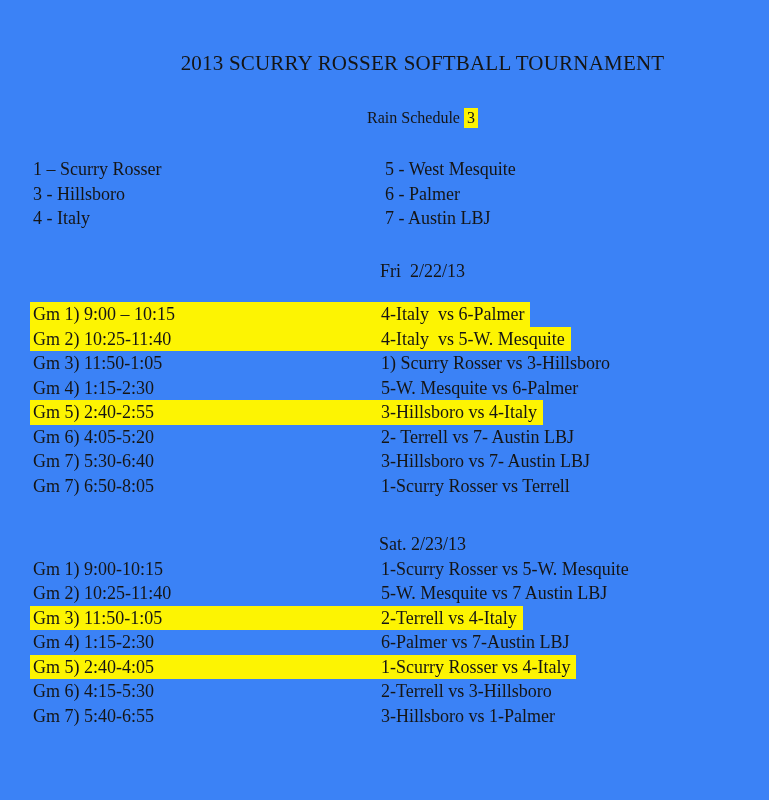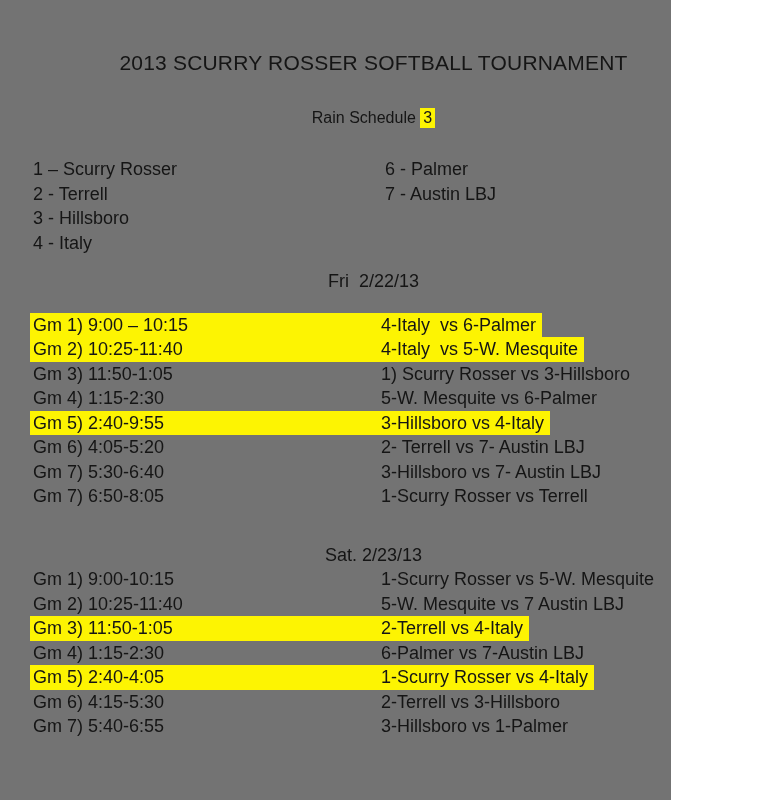--- a/index.html
+++ b/index.html
@@ -2,25 +2,25 @@
 <html style="--hl: #fdf402;"><head>
 <meta charset="utf-8">
 <style>
   html, body {
     margin: 0;
     padding: 0;
     background: #ffffff;
   }
   .doc {
     position: relative;
-    width: 671px;
+    width: 769px;
     height: 800px;
-    background: #737373;
+    background: #3b82f6;
     overflow: hidden;
-    font-family: Liberation Sans, sans-serif;
+    font-family: Liberation Serif, serif;
     color: #151515;
     -webkit-font-smoothing: antialiased;
   }
   .center-wrap {
     margin-left: 76px;   
     text-align: center;
   }
   .doc-title {
     padding-top: 50px;
     font-size: 21px;
@@ -54,21 +54,21 @@
   }
   .teams-col-right {
     width: 380px;
   }
   .team-item { white-space: pre; }
   .day-header {
     font-size: 18px;
     line-height: 24.5px;
     white-space: pre;
   }
-  .day-header.fri { margin-top: 14px; margin-bottom: 19px; }
+  .day-header.fri { margin-top: 28px; margin-bottom: 19px; }
   .day-header.sat { margin-top: 34px; }
   .schedule {
     font-size: 18px;
     line-height: 24.5px;
   }
   .row {
     padding-left: 30px;
     height: 24.5px;
   }
   .row-inner {
@@ -97,25 +97,25 @@
 
   <div class="center-wrap">
     <div class="doc-title">2013 SCURRY ROSSER SOFTBALL TOURNAMENT</div>
     <div class="doc-subtitle"><span>Rain Schedule </span><span class="hl-mark">3</span></div>
   </div>
 
   <div class="teams">
     <div class="teams-row">
       <div class="teams-col-left">
         <div class="team-item">1 – Scurry Rosser</div>
-        <div class="team-item">2 - Terrell</div>
         <div class="team-item">3 - Hillsboro</div>
         <div class="team-item">4 - Italy</div>
       </div>
       <div class="teams-col-right">
+        <div class="team-item">5 - West Mesquite</div>
         <div class="team-item">6 - Palmer</div>
         <div class="team-item">7 - Austin LBJ</div>
       </div>
     </div>
   </div>
 
   <div class="center-wrap">
     <div class="day-header fri">Fri  2/22/13</div>
   </div>
 
@@ -130,21 +130,21 @@
         </span></div>
     <div class="row"><span class="row-inner">
           <span class="slot">Gm 3) 11:50-1:05</span>
           <span class="match">1) Scurry Rosser vs 3-Hillsboro</span>
         </span></div>
     <div class="row"><span class="row-inner">
           <span class="slot">Gm 4) 1:15-2:30</span>
           <span class="match">5-W. Mesquite vs 6-Palmer</span>
         </span></div>
     <div class="row hl"><span class="row-inner">
-          <span class="slot">Gm 5) 2:40-9:55</span>
+          <span class="slot">Gm 5) 2:40-2:55</span>
           <span class="match">3-Hillsboro vs 4-Italy</span>
         </span></div>
     <div class="row"><span class="row-inner">
           <span class="slot">Gm 6) 4:05-5:20</span>
           <span class="match">2- Terrell vs 7- Austin LBJ</span>
         </span></div>
     <div class="row"><span class="row-inner">
           <span class="slot">Gm 7) 5:30-6:40</span>
           <span class="match">3-Hillsboro vs 7- Austin LBJ</span>
         </span></div>

